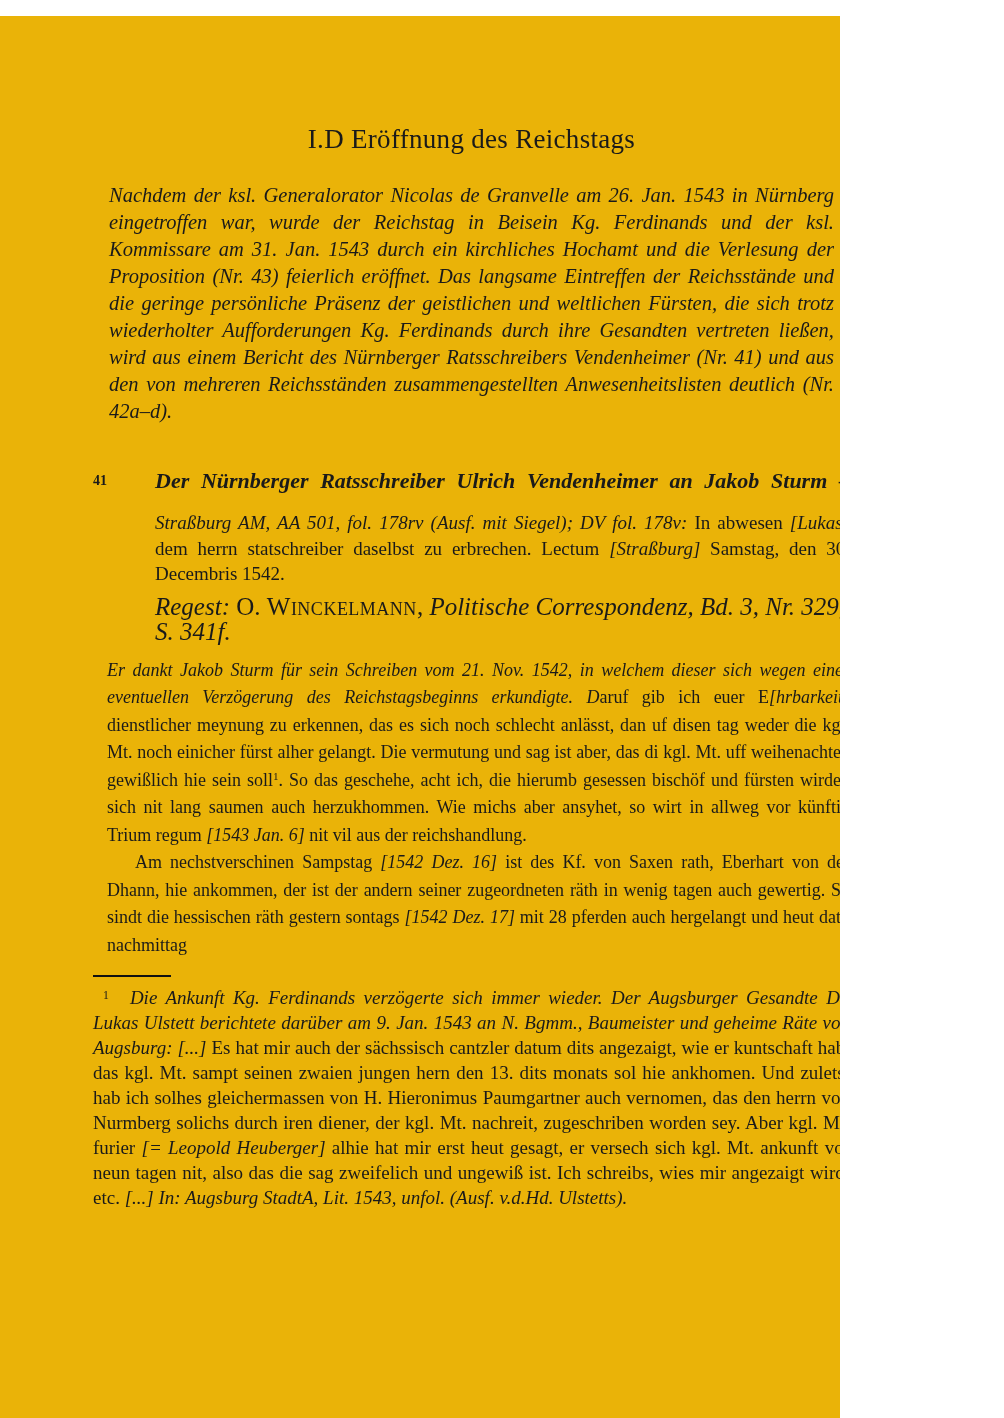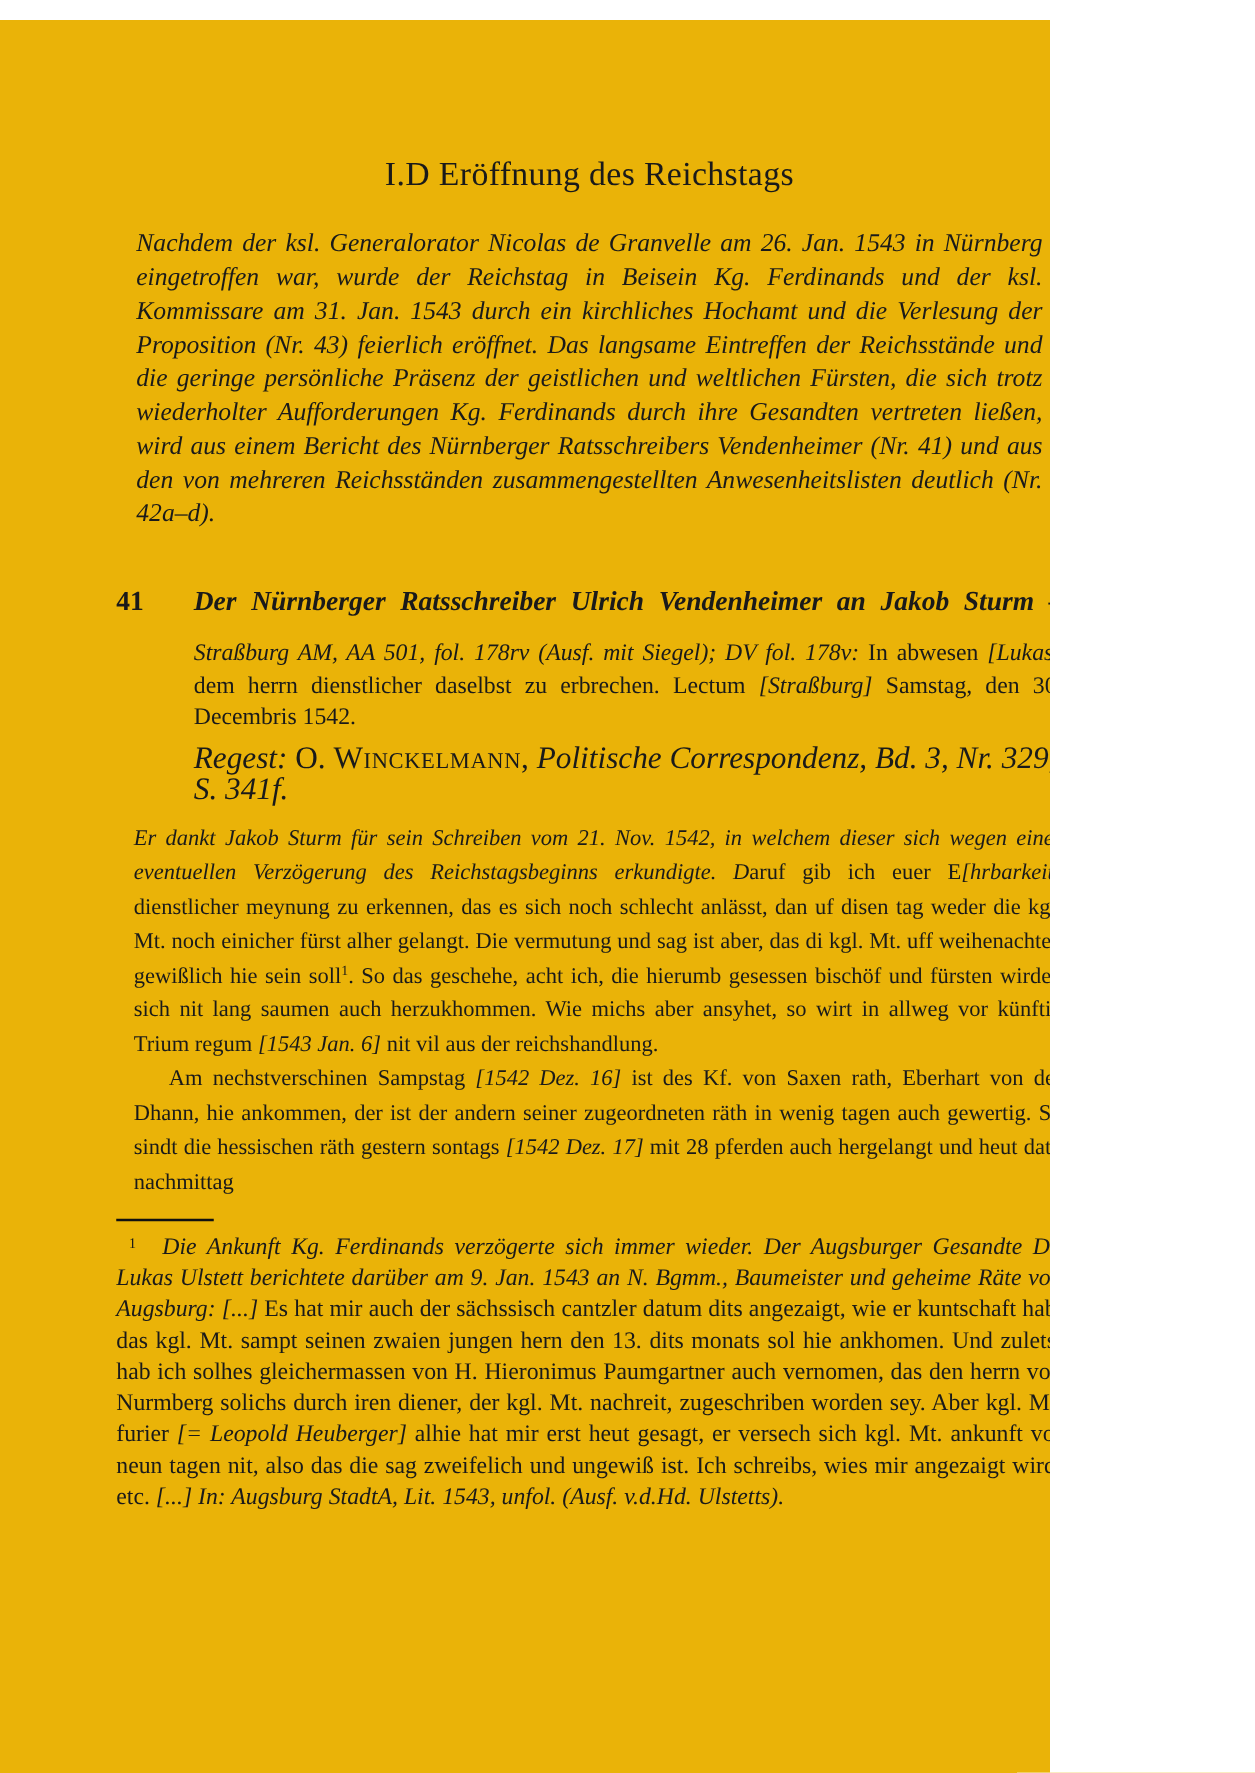--- a/index.html
+++ b/index.html
@@ -44,21 +44,21 @@
     margin: 16px;
   }
   .entry-head {
     display: flex;
     margin-top: 40px;
   }
   .entry-number {
     width: 62px;
     flex: 0 0 62px;
     font-weight: bold;
-    font-size: 22px;
+    font-size: 14px;
     line-height: 31px;
   }
   .entry-heading {
     flex: 1;
     font-weight: bold;
     font-style: italic;
     font-size: 22px;
     line-height: 31px;
   }
   .entry-heading .hline1 {
@@ -127,21 +127,21 @@
 
     <p class="intro">Nachdem der ksl. Generalorator Nicolas de Granvelle am 26. Jan. 1543 in Nürnberg eingetroffen war, wurde der Reichstag in Beisein Kg. Ferdinands und der ksl. Kommissare am 31. Jan. 1543 durch ein kirchliches Hochamt und die Verlesung der Proposition (Nr. 43) feierlich eröffnet. Das langsame Eintreffen der Reichsstände und die geringe persönliche Präsenz der geistlichen und weltlichen Fürsten, die sich trotz wiederholter Aufforderungen Kg. Ferdinands durch ihre Gesandten vertreten ließen, wird aus einem Bericht des Nürnberger Ratsschreibers Vendenheimer (Nr. 41) und aus den von mehreren Reichsständen zusammengestellten Anwesenheitslisten deutlich (Nr. 42a–d).</p>
 
     <div class="entry-head">
       <div class="entry-number">41</div>
       <div class="entry-heading">
         <div class="hline1">Der Nürnberger Ratsschreiber Ulrich Vendenheimer an Jakob Sturm –</div>
       </div>
     </div>
 
-    <p class="apparatus"><span class="run-i">Straßburg AM, AA 501, fol. 178rv (Ausf. mit Siegel); DV fol. 178v: </span><span class="run-r">In abwesen </span><span class="run-i">[Lukas]</span><span class="run-r"> dem herrn dienstlicher daselbst zu erbrechen. Lectum </span><span class="run-i">[Straßburg]</span><span class="run-r"> Samstag, den 30. Decembris 1542.</span></p>
+    <p class="apparatus"><span class="run-i">Straßburg AM, AA 501, fol. 178rv (Ausf. mit Siegel); DV fol. 178v: </span><span class="run-r">In abwesen </span><span class="run-i">[Lukas]</span><span class="run-r"> dem herrn statschreiber daselbst zu erbrechen. Lectum </span><span class="run-i">[Straßburg]</span><span class="run-r"> Samstag, den 30. Decembris 1542.</span></p>
 
     <p class="regest"><span class="run-i">Regest: </span><span class="run-r">O. </span><span class="run-sc">Winckelmann</span><span class="run-r">, </span><span class="run-i">Politische Correspondenz, Bd. 3, Nr. 329, S. 341f.</span></p>
 
     <div class="letter-body">
       <p><span class="run-i">Er dankt Jakob Sturm für sein Schreiben vom 21. Nov. 1542, in welchem dieser sich wegen einer eventuellen Verzögerung des Reichstagsbeginns erkundigte. D</span><span class="run-r">aruf gib ich euer E</span><span class="run-i">[hrbarkeit]</span><span class="run-r"> dienstlicher meynung zu erkennen, das es sich noch schlecht anlässt, dan uf disen tag weder die kgl. Mt. noch einicher fürst alher gelangt. Die vermutung und sag ist aber, das di kgl. Mt. uff weihenachten gewißlich hie sein soll</span><sup>1</sup><span class="run-r">. So das geschehe, acht ich, die hierumb gesessen bischöf und fürsten wirden sich nit lang saumen auch herzukhommen. Wie michs aber ansyhet, so wirt in allweg vor künftig Trium regum </span><span class="run-i">[1543 Jan. 6]</span><span class="run-r"> nit vil aus der reichshandlung.</span></p>
       <p class="indented"><span class="run-r">Am nechstverschinen Sampstag </span><span class="run-i">[1542 Dez. 16]</span><span class="run-r"> ist des Kf. von Saxen rath, Eberhart von der Dhann, hie ankommen, der ist der andern seiner zugeordneten räth in wenig tagen auch gewertig. So sindt die hessischen räth gestern sontags </span><span class="run-i">[1542 Dez. 17]</span><span class="run-r"> mit 28 pferden auch hergelangt und heut dato nachmittag</span></p>
     </div>
 
     <div class="fn-rule"></div>
 

